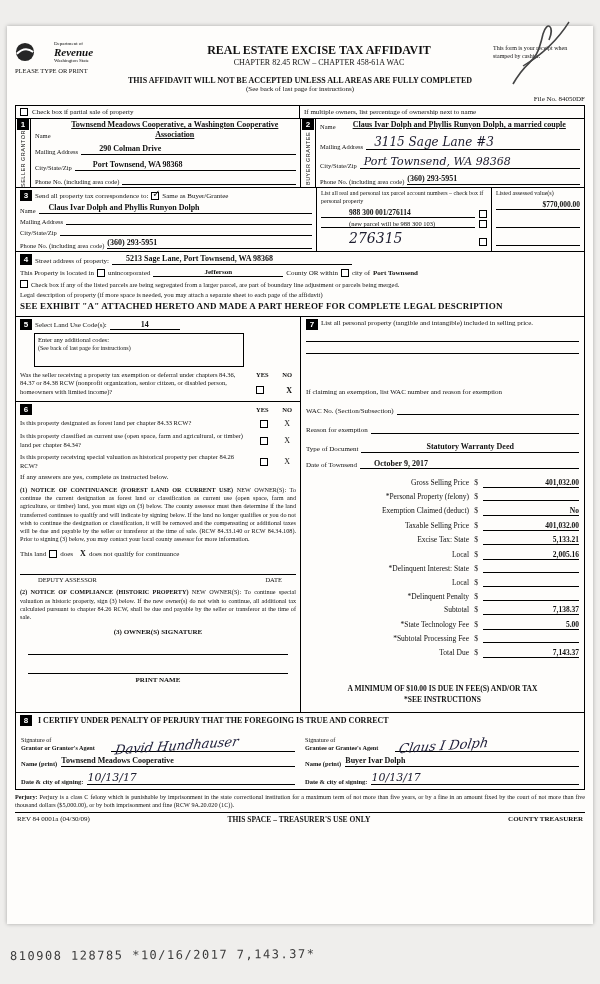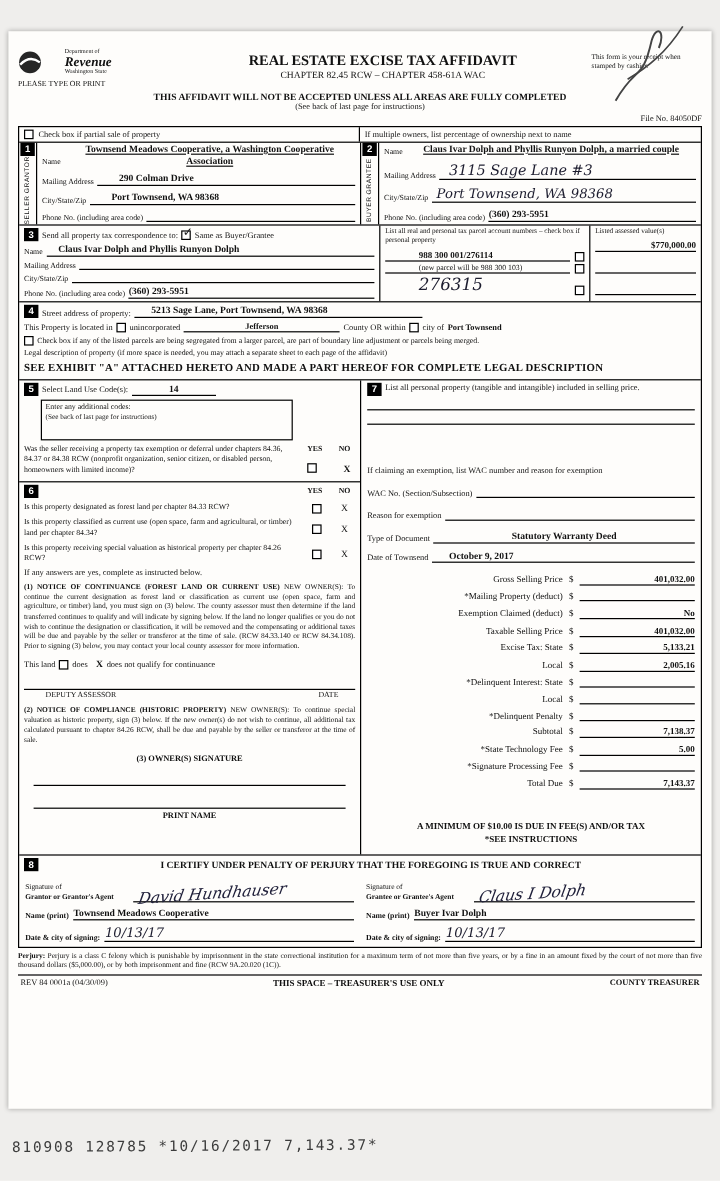--- a/index.html
+++ b/index.html
@@ -395,21 +395,21 @@
           <span class="val b u t75" style="padding-left:14px;">October 9, 2017</span>
         </div>
 
         <div style="margin-top:4px;">
           <div class="mrow">
             <span class="mlabel">Gross Selling Price</span>
             <span class="dol">$</span>
             <span class="mval">401,032.00</span>
           </div>
           <div class="mrow">
-            <span class="mlabel">*Mailing Property (deduct)</span>
+            <span class="mlabel">*Personal Property (felony)</span>
             <span class="dol">$</span>
             <span class="mval"></span>
           </div>
           <div class="mrow">
             <span class="mlabel">Exemption Claimed (deduct)</span>
             <span class="dol">$</span>
             <span class="mval">No</span>
           </div>
           <div class="mrow">
             <span class="mlabel">Taxable Selling Price</span>
@@ -445,40 +445,40 @@
             <span class="mlabel">Subtotal</span>
             <span class="dol">$</span>
             <span class="mval">7,138.37</span>
           </div>
           <div class="mrow">
             <span class="mlabel">*State Technology Fee</span>
             <span class="dol">$</span>
             <span class="mval">5.00</span>
           </div>
           <div class="mrow">
-            <span class="mlabel">*Signature Processing Fee</span>
+            <span class="mlabel">*Subtotal Processing Fee</span>
             <span class="dol">$</span>
             <span class="mval"></span>
           </div>
           <div class="mrow">
             <span class="mlabel">Total Due</span>
             <span class="dol">$</span>
             <span class="mval">7,143.37</span>
           </div>
         </div>
 
         <div class="c b t75" style="margin-top:26px;">A MINIMUM OF $10.00 IS DUE IN FEE(S) AND/OR TAX</div>
         <div class="c b t75" style="margin-top:2px; margin-bottom:6px;">*SEE INSTRUCTIONS</div>
       </div>
     </div>
 
     <div>
       <div class="sec8hdr">
         <span class="sn">8</span>
-        <span class="b t8" style="flex:1; text-align:center;">I CERTIFY UNDER PENALTY OF PERJURY THAT THE FOREGOING IS TRUE AND CORRECT</span>
+        <span class="b t8" style="flex:1; text-align:left;">I CERTIFY UNDER PENALTY OF PERJURY THAT THE FOREGOING IS TRUE AND CORRECT</span>
       </div>
       <div class="s8cols">
         <div class="s8col">
           <div class="sigrow">
             <span class="siglab">
               <span>Signature of</span><br>
               <span class="b">Grantor or Grantor's Agent</span>
             </span>
             <span class="sigarea">
               <span class="sig">David Hundhauser</span>

